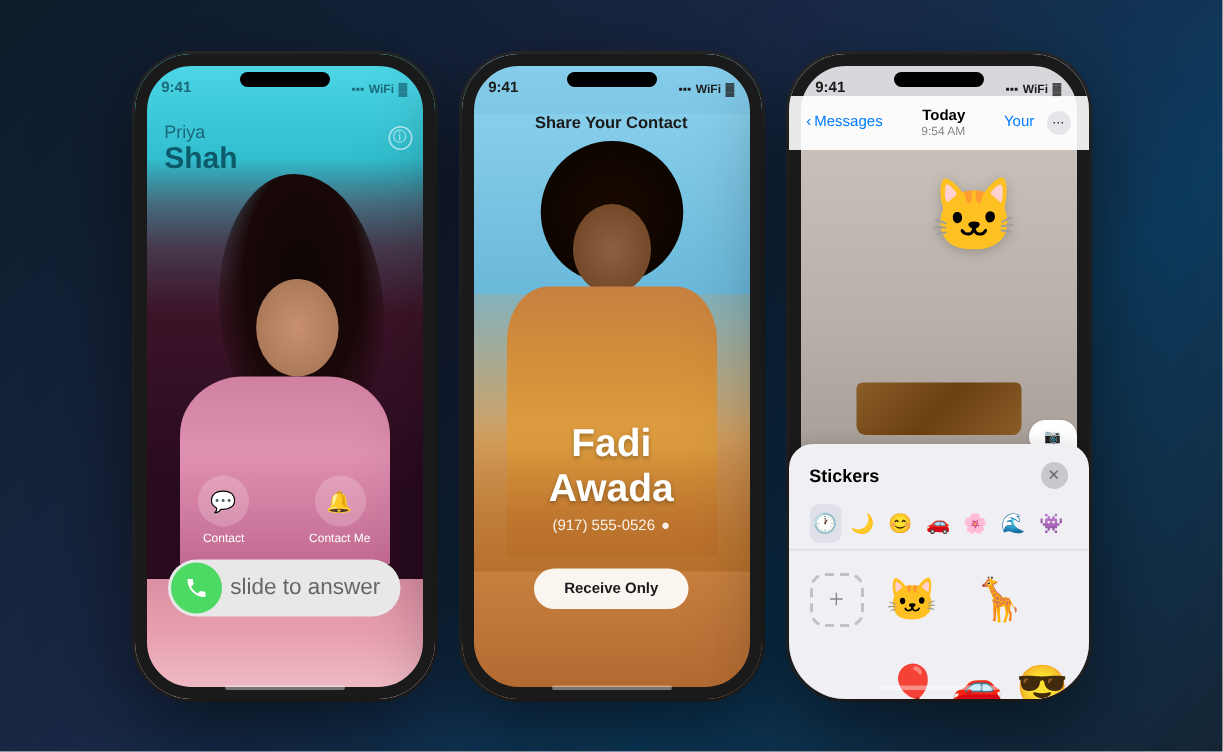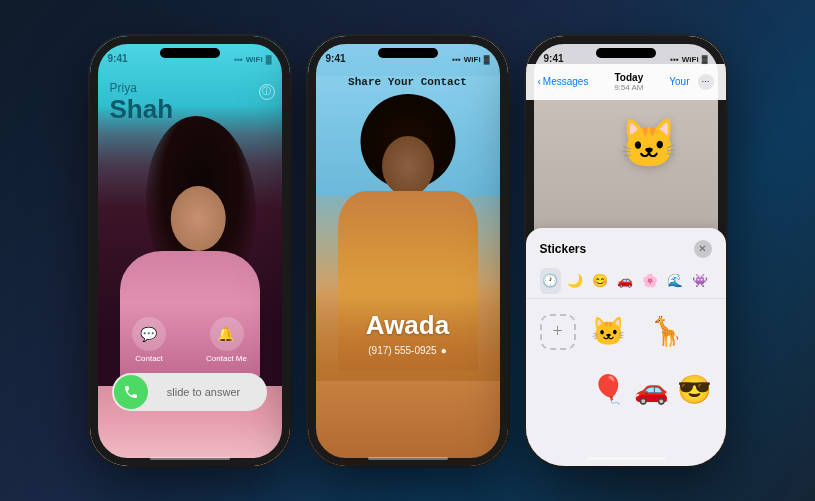--- a/index.html
+++ b/index.html
@@ -100,21 +100,21 @@
 
     .caller-greeting {
       color: #1a6a7a;
       font-size: 12px;
       font-family: -apple-system, BlinkMacSystemFont, sans-serif;
       font-weight: 500;
     }
 
     .caller-name-big {
       color: #0d5a6a;
-      font-size: 26px;
+      font-size: 20px;
       font-family: -apple-system, BlinkMacSystemFont, sans-serif;
       font-weight: 700;
       line-height: 1.1;
     }
 
     .info-icon-1 {
       position: absolute;
       top: 48px;
       right: 15px;
       width: 16px;
@@ -191,21 +191,21 @@
       justify-content: center;
       margin-left: 2px;
       flex-shrink: 0;
     }
 
     .slide-phone-btn svg { width: 16px; height: 16px; }
 
     .slide-text {
       flex: 1;
       text-align: center;
-      font-size: 11px;
+      font-size: 15px;
       color: #666;
       font-family: -apple-system, BlinkMacSystemFont, sans-serif;
       padding-right: 8px;
     }
 
     .home-indicator {
       position: absolute;
       bottom: 6px;
       left: 50%;
       transform: translateX(-50%);
@@ -227,21 +227,21 @@
 
     .share-contact-label {
       position: absolute;
       top: 40px;
       left: 0;
       right: 0;
       text-align: center;
       font-size: 11px;
       font-weight: 600;
       color: #1a1a1a;
-      font-family: Liberation Mono, monospace;
+      font-family: Liberation Sans, sans-serif;
       z-index: 5;
     }
 
     .contact-name-2 {
       position: absolute;
       bottom: 110px;
       left: 0;
       right: 0;
       text-align: center;
       z-index: 5;
@@ -316,21 +316,21 @@
 
     .msg-back {
       color: #007AFF;
       font-size: 10px;
       display: flex;
       align-items: center;
       gap: 2px;
     }
 
     .msg-center {
-      text-align: center;
+      text-align: right;
     }
 
     .msg-today {
       font-size: 10px;
       font-weight: 600;
       color: #000;
     }
 
     .msg-time {
       font-size: 8px;
@@ -366,21 +366,21 @@
       background: linear-gradient(180deg, #e8e0d8 0%, #d4c8bc 40%, #b0a090 100%);
       overflow: hidden;
     }
 
     
     .stickers-panel {
       position: absolute;
       bottom: 0;
       left: 0;
       right: 0;
-      height: 238px;
+      height: 170px;
       background: #f0f0f4;
       border-radius: 16px 16px 0 0;
       z-index: 10;
       box-shadow: 0 -2px 10px rgba(0,0,0,0.1);
     }
 
     .stickers-header {
       display: flex;
       align-items: center;
       justify-content: space-between;
@@ -584,28 +584,30 @@
         <div style="position:absolute; top:18px; left:50%; transform:translateX(-50%); width:95px; height:95px; background:radial-gradient(ellipse at 50% 50%, #1a0a00 0%, #0d0500 70%, transparent 100%); border-radius:50%;"></div>
 
         <div style="position:absolute; top:60px; left:50%; transform:translateX(-50%); width:52px; height:60px; background:radial-gradient(ellipse, #8B6040 0%, #6B4020 100%); border-radius:50%;"></div>
 
         <div style="position:absolute; top:115px; left:50%; transform:translateX(-50%); width:140px; height:180px; background:linear-gradient(180deg, #c88040 0%, #d4903a 30%, #e0a040 60%, #c07030 100%); border-radius:20% 20% 0 0;"></div>
 
         <div style="position:absolute; bottom:0; left:0; right:0; height:100px; background:linear-gradient(transparent, rgba(180,110,40,0.8));"></div>
       </div>
 
       <div class="contact-name-2">
+        <div class="contact-name-big">Fadi</div>
         <div class="contact-name-big">Awada</div>
         <div class="contact-phone">
-          <span>(917) 555-0925</span>
+          <span>(917) 555-0526</span>
           <span>●</span>
         </div>
       </div>
 
       <div class="share-buttons">
+        <button class="share-btn">Receive Only</button>
       </div>
 
       <div class="home-indicator"></div>
     </div>
   </div>
 </div>
 
 <div class="phone-wrapper">
   <div class="phone phone-3">
 

